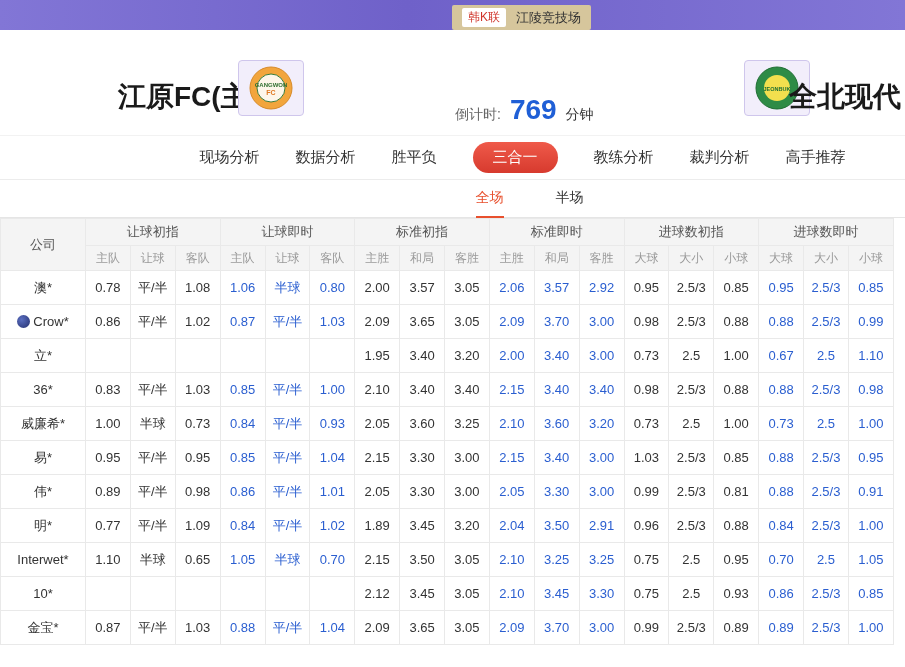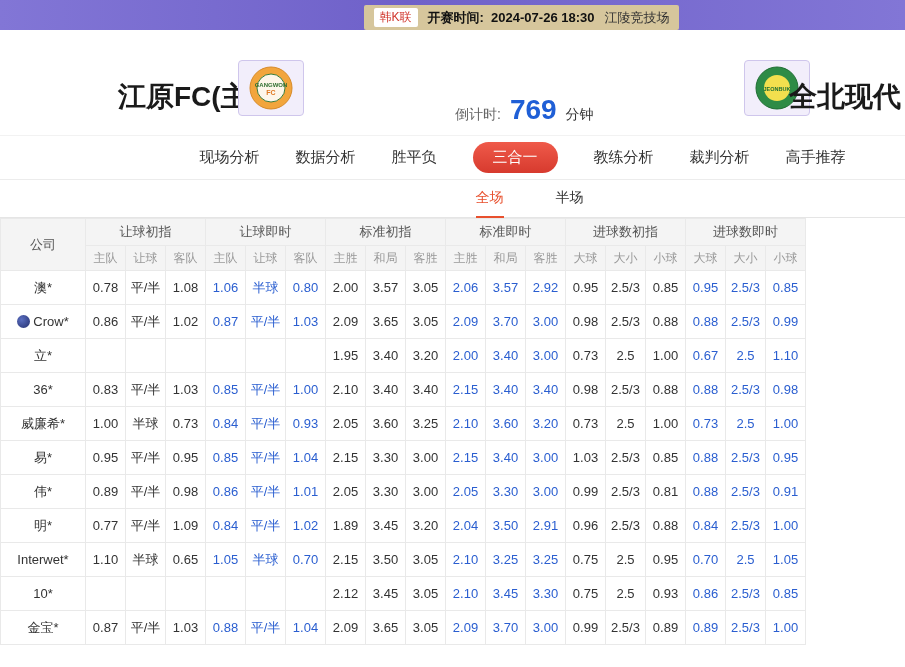--- a/index.html
+++ b/index.html
@@ -37,39 +37,38 @@
     padding:6px 20px; border-radius:16px; }
 
   
   .subtabs { height:38px; border-bottom:1px solid #e5e5e5; display:flex; align-items:stretch;
     justify-content:center; gap:52px; padding-left:154px; background:#fff; }
   .subtab { font-size:14px; color:#333; display:flex; align-items:center; cursor:pointer;
     border-bottom:2px solid transparent; margin-bottom:-1px; }
   .subtab.active { color:#e8502d; border-bottom-color:#e8502d; }
 
   
-  table.odds { width:806px; border-collapse:collapse; table-layout:fixed; }
+  table.odds { width:894px; border-collapse:collapse; table-layout:fixed; }
   table.odds th, table.odds td { border:1px solid #e9e9e9; text-align:center; padding:0; overflow:hidden; white-space:nowrap; }
   table.odds thead th { background:#f4f4f4; font-weight:normal; }
   th.grp { height:27px; font-size:13px; color:#555; }
   th.sub { height:25px; font-size:12px; color:#999; }
   th.co-h { font-size:13px; color:#555; }
   tbody td { height:34px; font-size:13px; color:#333; background:#fff; }
   td.company { font-size:13px; color:#333; }
   td.live { color:#2a5ed0; }
   .co-icon { display:inline-block; width:13px; height:13px; border-radius:50%;
     background:radial-gradient(circle at 35% 35%, #5a6ec0, #24306e); vertical-align:-2px; margin-right:3px; }
 </style>
 </head>
 <body>
 
 <div class="topbar">
   <div class="match-strip">
     <span class="league-chip">韩K联</span>
-    <span class="kickoff"><span>开赛时间:</span>&nbsp;&nbsp;<span>2024-07-26 18:30</span></span>
     <span class="venue">江陵竞技场</span>
   </div>
 </div>
 
 <div class="match-header">
   <div class="team-name home-name">江原FC(主)</div>
   <div class="badge-box home-badge">
     <svg width="46" height="46" viewBox="0 0 46 46">
       <circle cx="23" cy="23" r="21" fill="#f2a53c" stroke="#d78a28"></circle>
       <circle cx="23" cy="23" r="14" fill="#fdf6ea" stroke="#3a7d3a"></circle>

